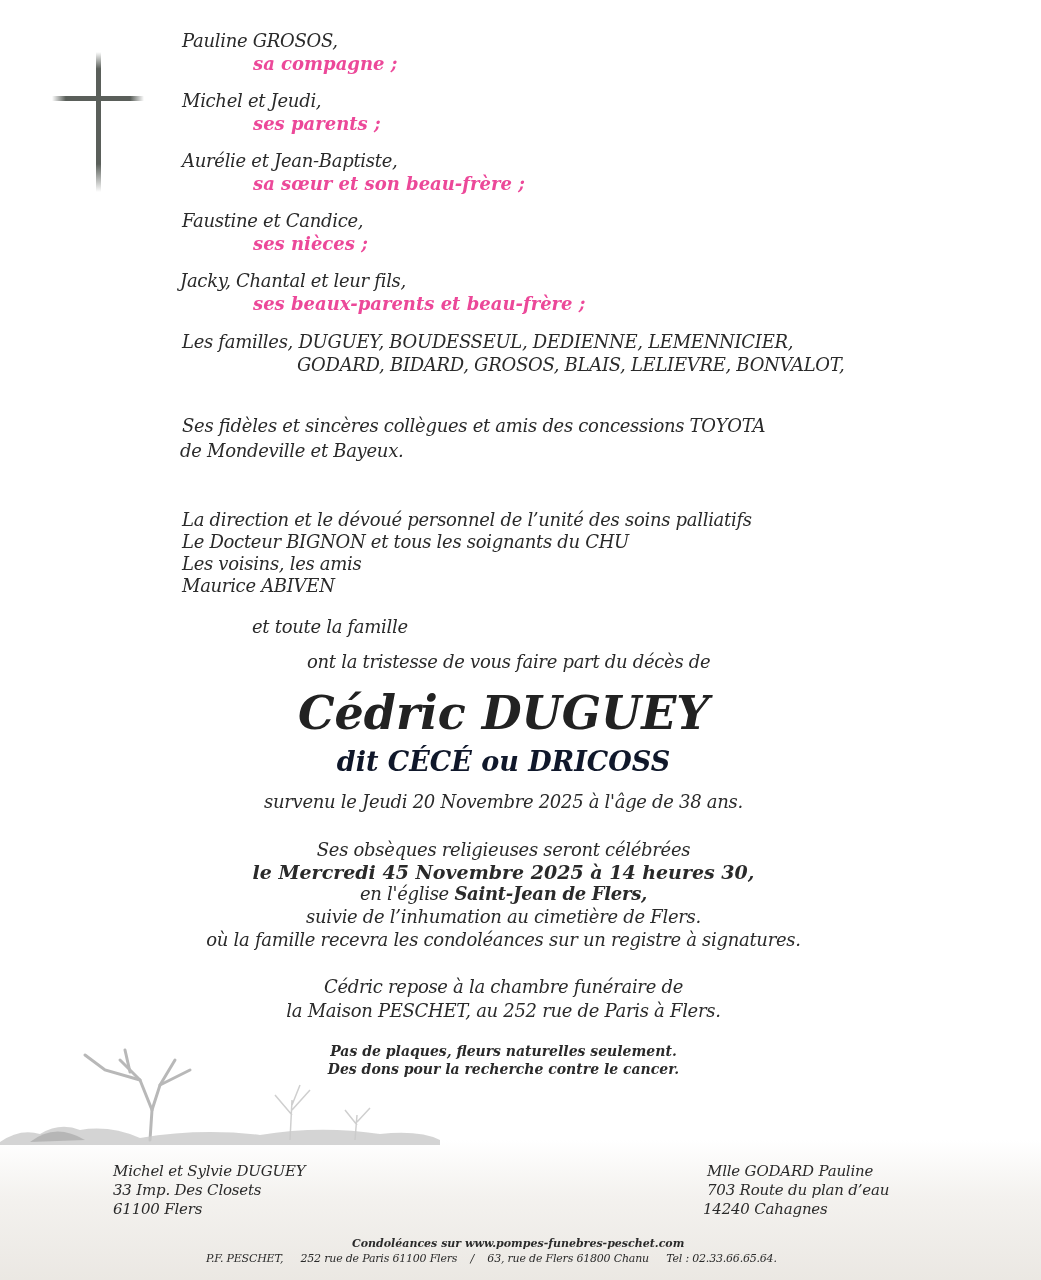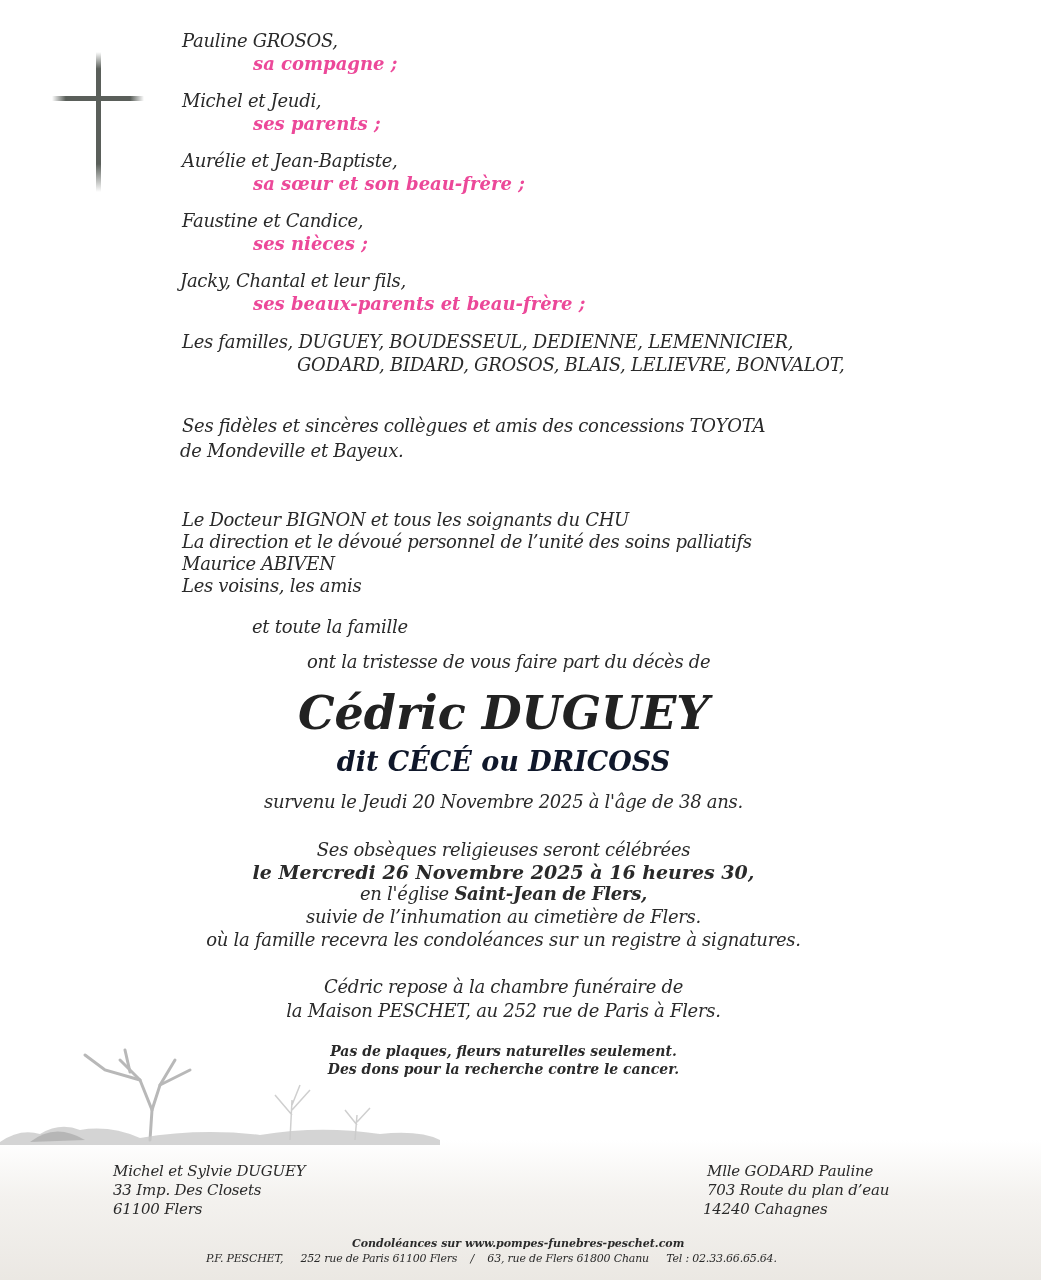--- a/index.html
+++ b/index.html
@@ -48,35 +48,35 @@
 <div class="abs fam it" style="left:180px; top:270px;">Jacky, Chantal et leur fils,</div>
 <div class="abs role" style="left:253px; top:293px;">ses beaux-parents et beau-frère ;</div>
 
 <div class="abs fam it" style="left:182px; top:331px;">Les familles, DUGUEY, BOUDESSEUL, DEDIENNE, LEMENNICIER,</div>
 <div class="abs fam it" style="left:297px; top:354px;">GODARD, BIDARD, GROSOS, BLAIS, LELIEVRE, BONVALOT,</div>
 
 <div class="abs fam it" style="left:182px; top:415px;">Ses fidèles et sincères collègues et amis des concessions TOYOTA</div>
 <div class="abs fam it" style="left:180px; top:440px;">de Mondeville et Bayeux.</div>
 
 <div class="abs" style="left:182px; top:509px;">
+  <div class="line">La direction et le dévoué personnel de l’unité des soins palliatifs</div>
   <div class="line">Le Docteur BIGNON et tous les soignants du CHU</div>
-  <div class="line">La direction et le dévoué personnel de l’unité des soins palliatifs</div>
+  <div class="line">Les voisins, les amis</div>
   <div class="line">Maurice ABIVEN</div>
-  <div class="line">Les voisins, les amis</div>
 </div>
 
 <div class="abs fam it" style="left:252px; top:616px;">et toute la famille</div>
 <div class="abs fam it" style="left:307px; top:651px;">ont la tristesse de vous faire part du décès de</div>
 
 <div class="abs center bi" style="top:686px; font-size:46px; color:#222;">Cédric DUGUEY</div>
 <div class="abs center bi" style="top:746px; font-size:27px; color:#0f172a;">dit CÉCÉ ou DRICOSS</div>
 <div class="abs center it" style="top:791px; font-size:18px; letter-spacing:-0.3px;">survenu le Jeudi 20 Novembre 2025 à l'âge de 38 ans.</div>
 
 <div class="abs center it" style="top:839px; font-size:18px; letter-spacing:-0.3px;">Ses obsèques religieuses seront célébrées</div>
-<div class="abs center bi" style="top:861px; font-size:19px;">le Mercredi 26 Novembre 2025 à 16 heures 30,</div>
+<div class="abs center bi" style="top:861px; font-size:19px;">le Mercredi 45 Novembre 2025 à 14 heures 30,</div>
 <div class="abs center it" style="top:883px; font-size:18px; letter-spacing:-0.3px;"><span>en l'église </span><span class="bi">Saint-Jean de Flers,</span></div>
 <div class="abs center it" style="top:906px; font-size:18px; letter-spacing:-0.3px;">suivie de l’inhumation au cimetière de Flers.</div>
 <div class="abs center it" style="top:929px; font-size:18px; letter-spacing:-0.3px;">où la famille recevra les condoléances sur un registre à signatures.</div>
 
 <div class="abs center it" style="top:976px; font-size:18px; letter-spacing:-0.3px;">Cédric repose à la chambre funéraire de</div>
 <div class="abs center it" style="top:1000px; font-size:18px; letter-spacing:-0.3px;">la Maison PESCHET, au 252 rue de Paris à Flers.</div>
 
 <div class="abs center bi" style="top:1043px; font-size:14px;">Pas de plaques, fleurs naturelles seulement.</div>
 <div class="abs center bi" style="top:1061px; font-size:14px;">Des dons pour la recherche contre le cancer.</div>
 

